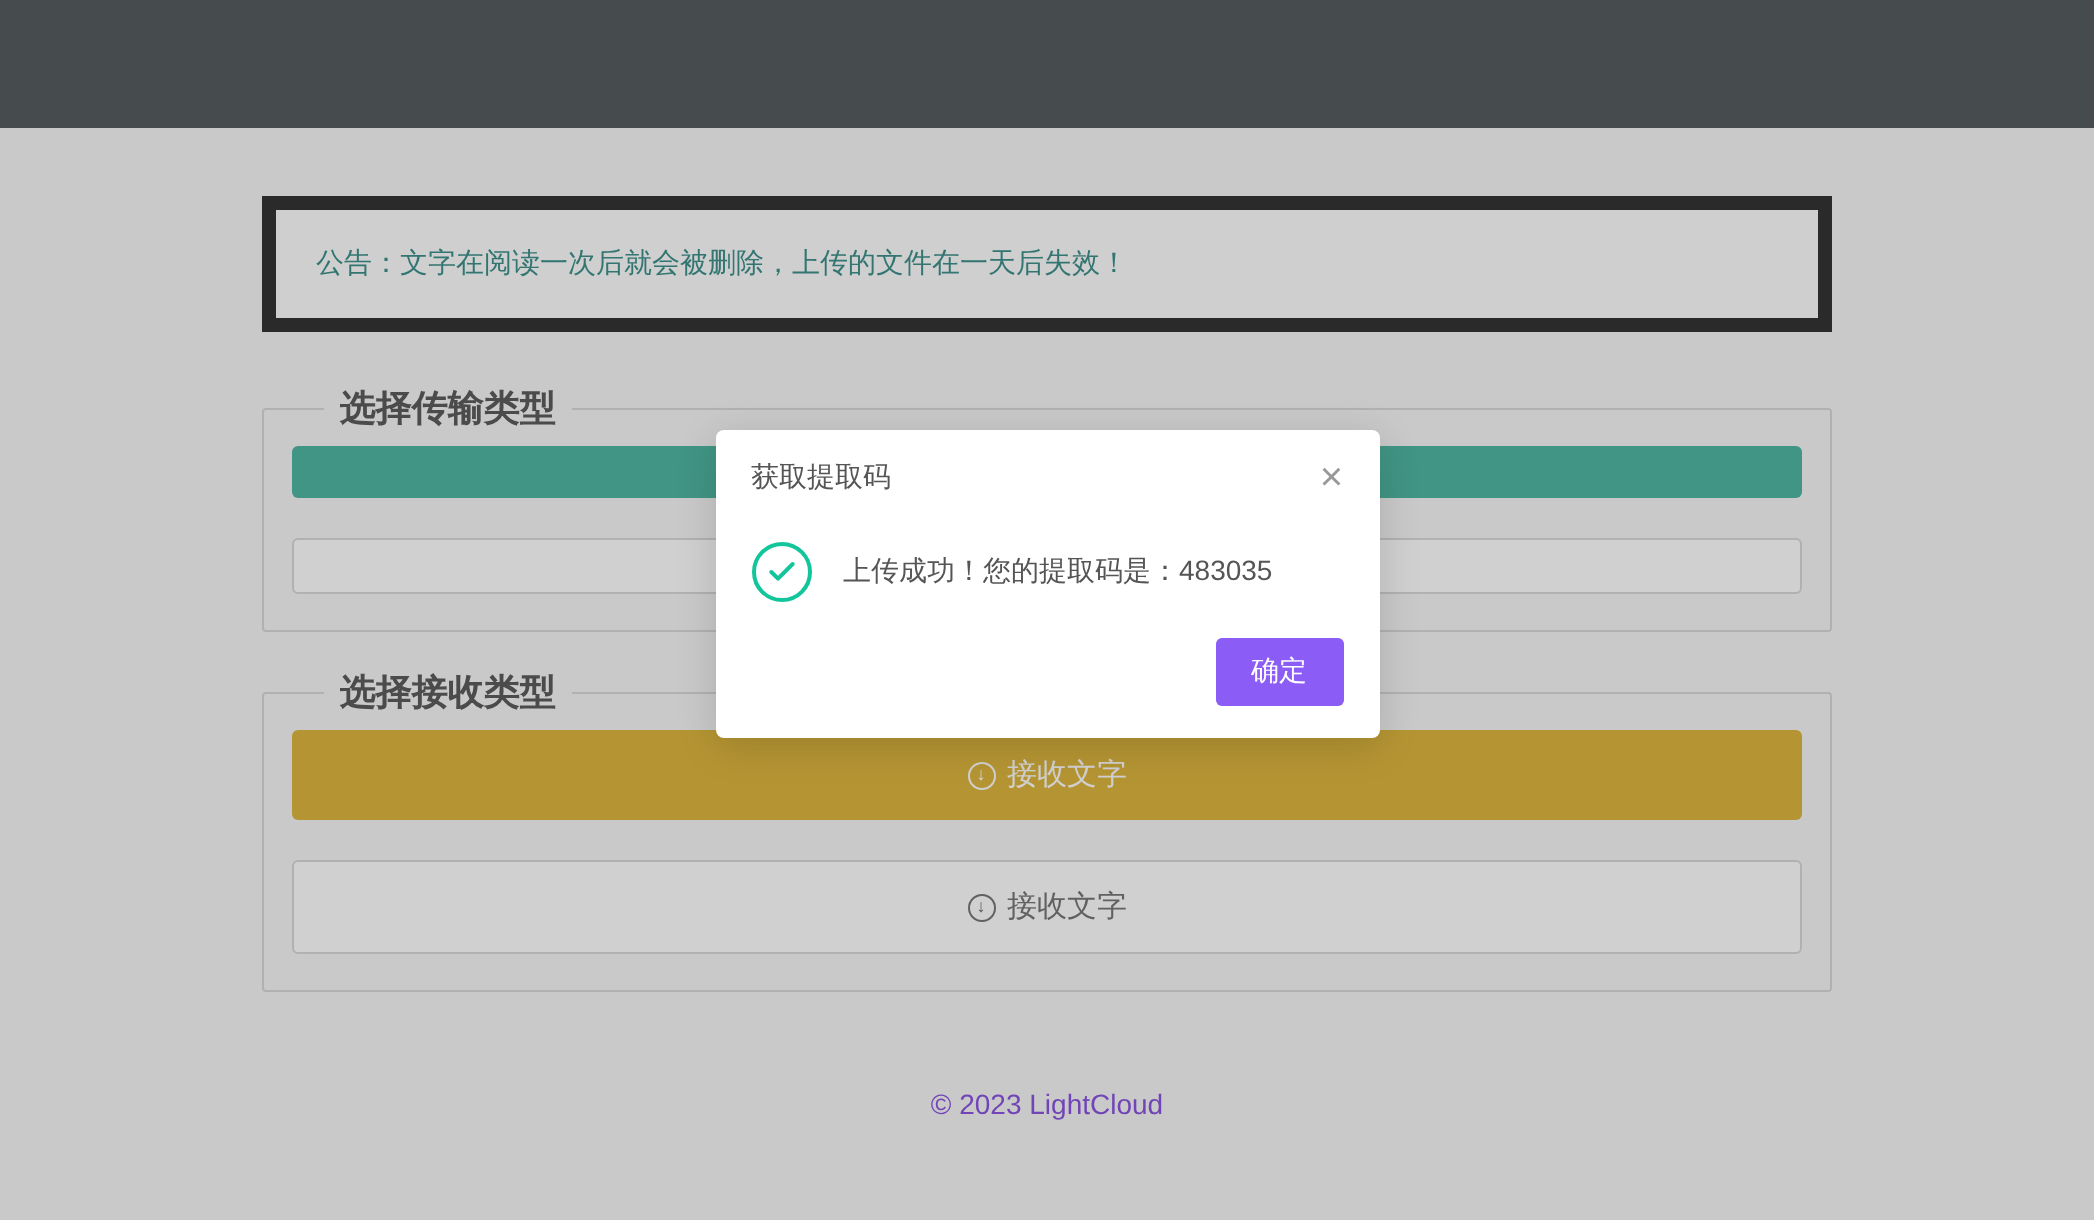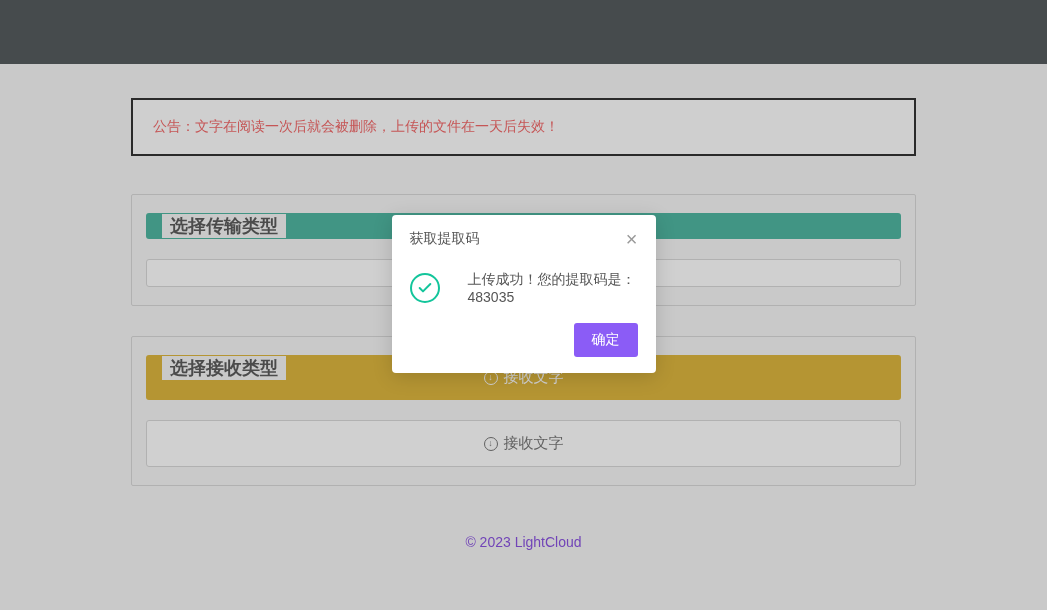--- a/index.html
+++ b/index.html
@@ -20,43 +20,42 @@
       height: 64px;
       width: 100%;
     }
     .container {
       max-width: 785px;
       margin: 0 auto;
       padding-top: 34px;
     }
     .notice {
       background: #fdfdfe;
-      border: 2px solid #000000;
+      border: 7px solid #000000;
       padding: 18px 20px;
-      color: #ef4444;
+      color: #0f766e;
       font-size: 14px;
       margin-bottom: 38px;
     }
     .fieldset {
       border: 1px solid #d0d0d0;
       border-radius: 2px;
       padding: 18px 14px;
       margin-bottom: 30px;
       position: relative;
     }
     .legend {
       position: absolute;
       top: -13px;
       left: 30px;
       background: #f5f5f5;
       padding: 0 8px;
       font-size: 18px;
       font-weight: 600;
       color: #333;
-      margin-top: 32px;
     }
     .btn {
       width: 100%;
       padding: 13px 0;
       border: none;
       border-radius: 3px;
       font-size: 15px;
       cursor: pointer;
       display: flex;
       align-items: center;
@@ -101,21 +100,21 @@
       position: absolute;
       inset: 0;
       background: rgba(120, 120, 120, 0.35);
       display: flex;
       align-items: flex-start;
       justify-content: center;
       padding-top: 215px;
     }
     .modal {
       background: #fff;
-      width: 264px;
+      width: 332px;
       border-radius: 4px;
       box-shadow: 0 4px 20px rgba(0,0,0,0.15);
     }
     .modal-header {
       display: flex;
       align-items: center;
       justify-content: space-between;
       padding: 14px 18px;
       font-size: 14px;
       color: #555;
@@ -123,21 +122,21 @@
     .modal-close {
       font-size: 20px;
       color: #999;
       cursor: pointer;
       line-height: 1;
     }
     .modal-body {
       padding: 8px 18px 18px 18px;
       display: flex;
       align-items: center;
-      gap: 28px;
+      gap: 16px;
     }
     .success-icon {
       width: 30px;
       height: 30px;
       border: 2.5px solid #13c59b;
       border-radius: 50%;
       display: flex;
       align-items: center;
       justify-content: center;
       flex-shrink: 0;

